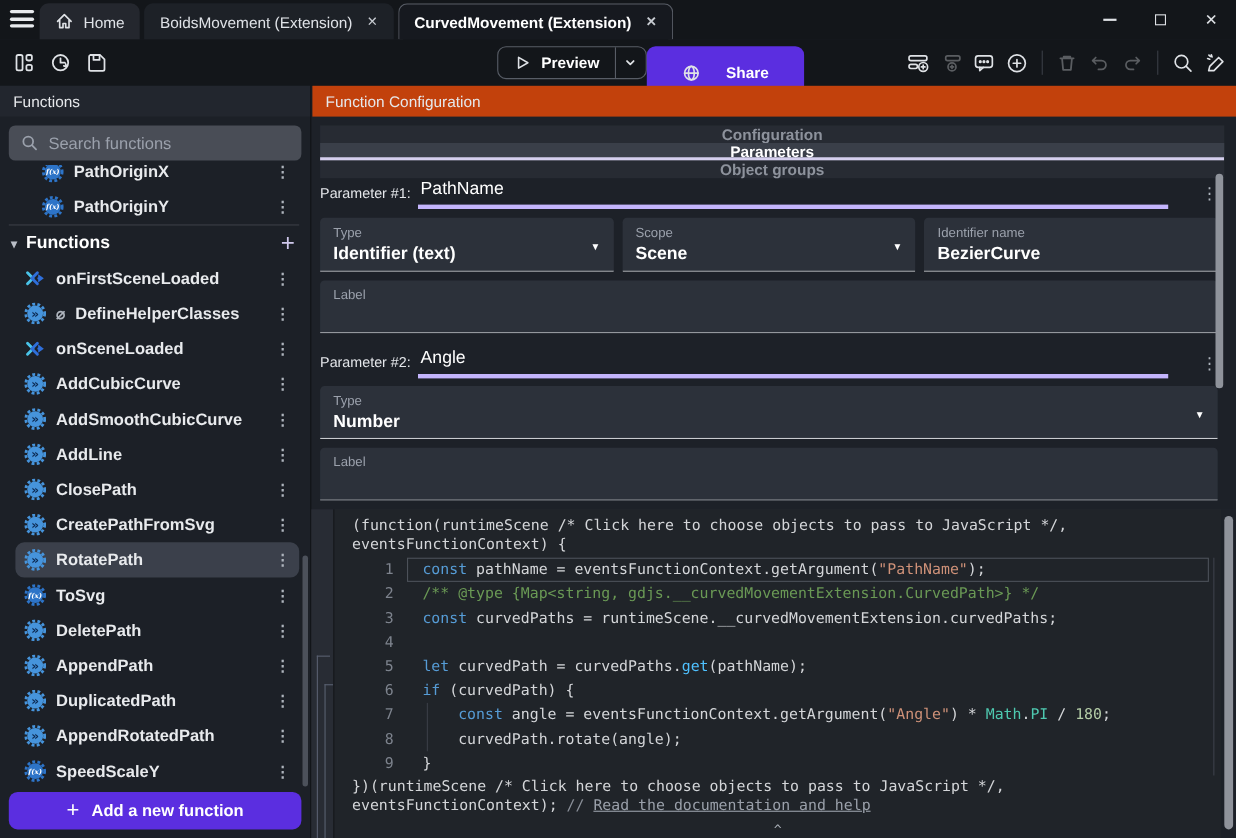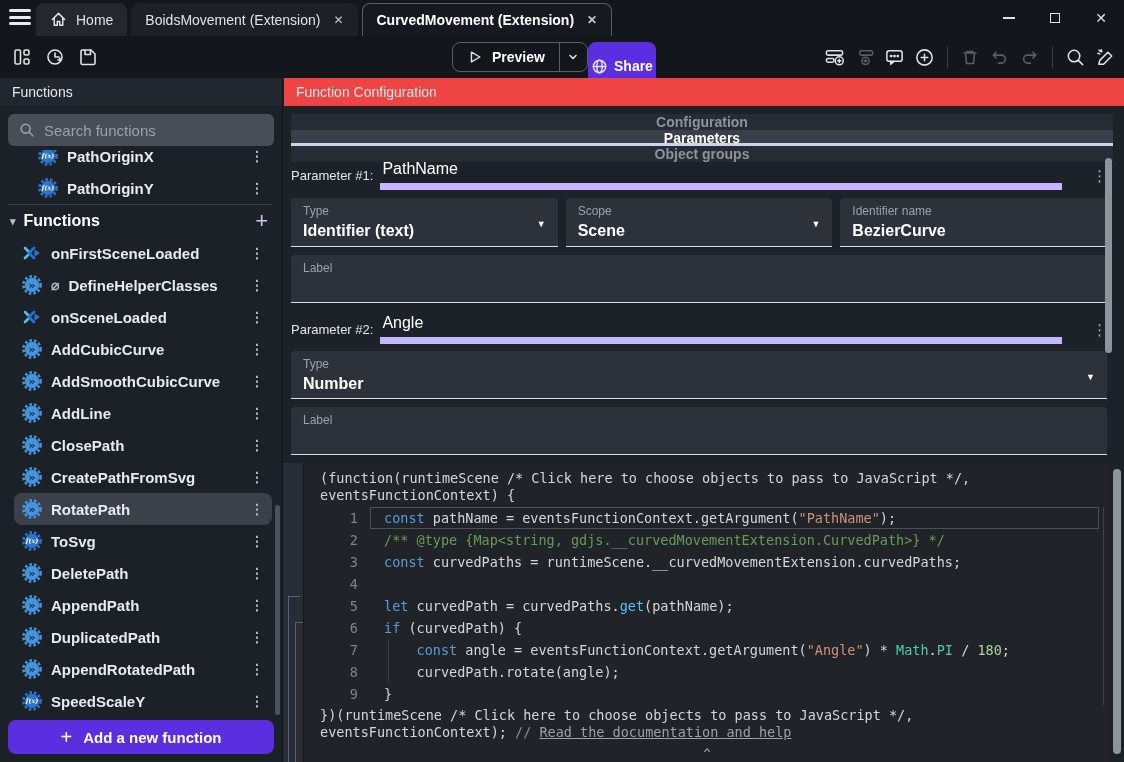--- a/index.html
+++ b/index.html
@@ -30,21 +30,21 @@
   
   .toolbar { position:absolute; top:36px; left:0; right:0; height:42px; background:#13161a; }
   .tb-left { position:absolute; left:12px; top:11px; display:flex; gap:13px; }
   .tb-icon { cursor:pointer; }
   .dim { opacity:.35; }
   .preview-btn { position:absolute; left:452px; top:6px; height:30px; display:flex; align-items:stretch;
                  border:1px solid #585d66; border-radius:8px; cursor:pointer; }
   .preview-main { display:flex; align-items:center; gap:9px; padding:0 14px; font-size:14px; font-weight:700; color:#fff; }
   .preview-chev { width:28px; display:flex; align-items:center; justify-content:center; border-left:1px solid #585d66; }
   .share-btn { position:absolute; left:588px; top:6px; height:48px; background:#5b2ee0; border-radius:8px;
-               display:flex; align-items:center; gap:6px; padding:0 3px; font-size:14px; font-weight:700; color:#fff; cursor:pointer; }
+               display:flex; align-items:center; gap:23px; padding:0 32px; font-size:14px; font-weight:700; color:#fff; cursor:pointer; }
   .tb-right { position:absolute; right:8px; top:8px; height:26px; display:flex; align-items:center; gap:9px; }
   .tb-div { width:1px; height:22px; background:#3a3e45; margin:0 3px; }
 
   
   .sidebar { position:absolute; top:78px; left:0; width:283px; bottom:0; background:#1c2027; border-right:1px solid #111317; }
   .sb-header { height:28px; background:#22262e; display:flex; align-items:center; padding:0 12px; font-size:14px; color:#e6e8eb; }
   .search { position:absolute; top:36px; left:8px; right:8px; height:32px; background:#494d56; border-radius:6px;
             display:flex; align-items:center; gap:9px; padding:0 11px; }
   .search input { flex:1; background:transparent; border:none; outline:none; color:#e4e6ea; font-size:15px; font-family:"Liberation Sans",sans-serif; }
   .search input::placeholder { color:#9ba1ac; }
@@ -60,32 +60,32 @@
   .sb-section { height:32px; display:flex; align-items:center; gap:8px; padding:0 14px 0 10px;
                 font-size:16px; font-weight:700; color:#fff; }
   .sb-caret { font-size:11px; color:#b9bec7; }
   .sb-plus { margin-left:auto; color:#cfc8ec; font-size:22px; font-weight:400; cursor:pointer; line-height:1; }
   .sb-thumb { position:absolute; right:2px; top:427px; width:5px; height:210px; background:#4c515b; border-radius:3px; }
   .add-btn { position:absolute; left:8px; right:8px; bottom:8px; height:34px; background:#5b2ee0; border-radius:8px;
              display:flex; align-items:center; justify-content:center; gap:11px; font-size:15px; font-weight:700; color:#fff; cursor:pointer; }
   .add-btn .plus { font-size:20px; font-weight:400; }
 
   
-  .main-header { position:absolute; left:284px; right:0; top:78px; height:28px; background:#ef4444;
+  .main-header { position:absolute; left:284px; right:0; top:78px; height:28px; background:#c2410c;
                  display:flex; align-items:center; padding:0 12px; font-size:14px; color:#e6e8eb; }
   .tabstrip { position:absolute; left:291px; top:114px; width:822px; height:28px; display:flex;flex-direction:column; }
   .tstab { flex:1; display:flex; align-items:center; justify-content:center; font-size:14px; font-weight:700;
            background:#272b33; color:#8d929c; cursor:pointer; }
   .tstab.active { background:#3a3f49; color:#fff; box-shadow:inset 0 -3px 0 #d5cfee; }
 
   
   .param-row { position:absolute; left:291px; right:17px; height:32px; display:flex; align-items:flex-end; }
   .p-index { font-size:13px; color:#e4e6ea; padding-bottom:7px; white-space:nowrap; }
   .p-name { flex:1; font-size:16px; font-weight:500; color:#fff; margin-left:7px; margin-right:45px;
-            padding:0 2px 5px 2px; border-bottom:7px solid #c4b5fd; }
+            padding:0 2px 5px 2px; border-bottom:4px solid #c4b5fd; }
   .p-kebab { position:absolute; right:0; bottom:5px; color:#aeb4bd; font-size:15px; cursor:pointer; }
   .fields { position:absolute; left:291px; right:17px; display:flex; gap:8px; }
   .field { flex:1; background:#2c313a; border-bottom:1px solid #dcdee2; border-radius:4px 4px 0 0;
            padding:6px 12px 0 12px; position:relative; cursor:pointer; }
   .f-label { font-size:12px; color:#9ba1ac; }
   .f-value { font-size:16px; font-weight:700; color:#fff; margin-top:4px; white-space:nowrap; }
   .f-arrow { position:absolute; right:12px; top:21px; color:#fff; font-size:9px; }
   .cfg-thumb { position:absolute; right:12px; top:158px; width:7px; height:195px; background:#8f939b; border-radius:4px; }
 
   

